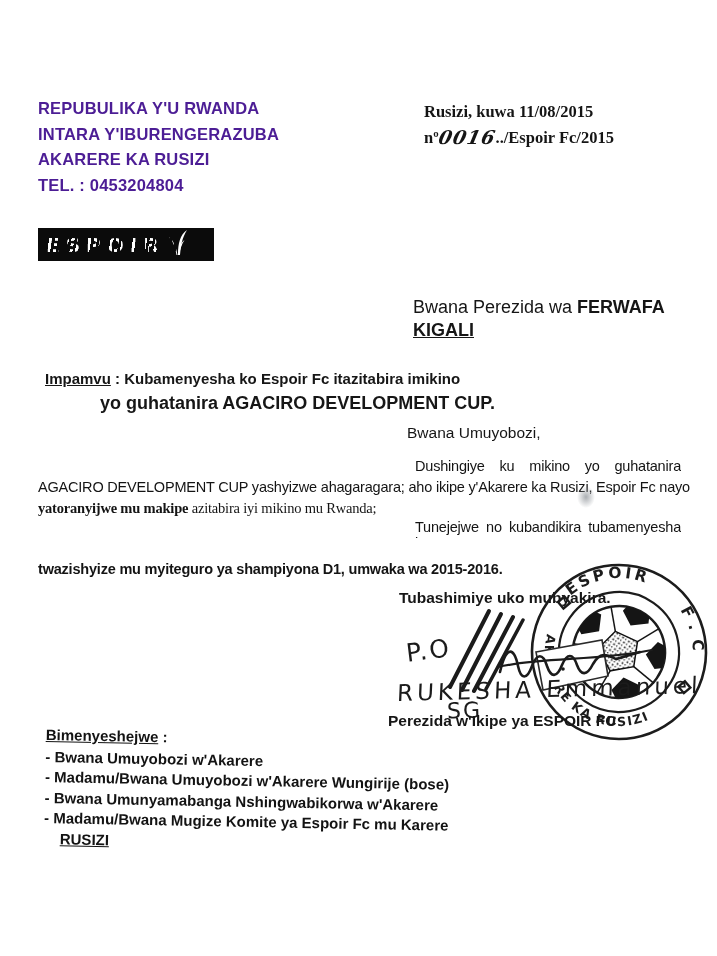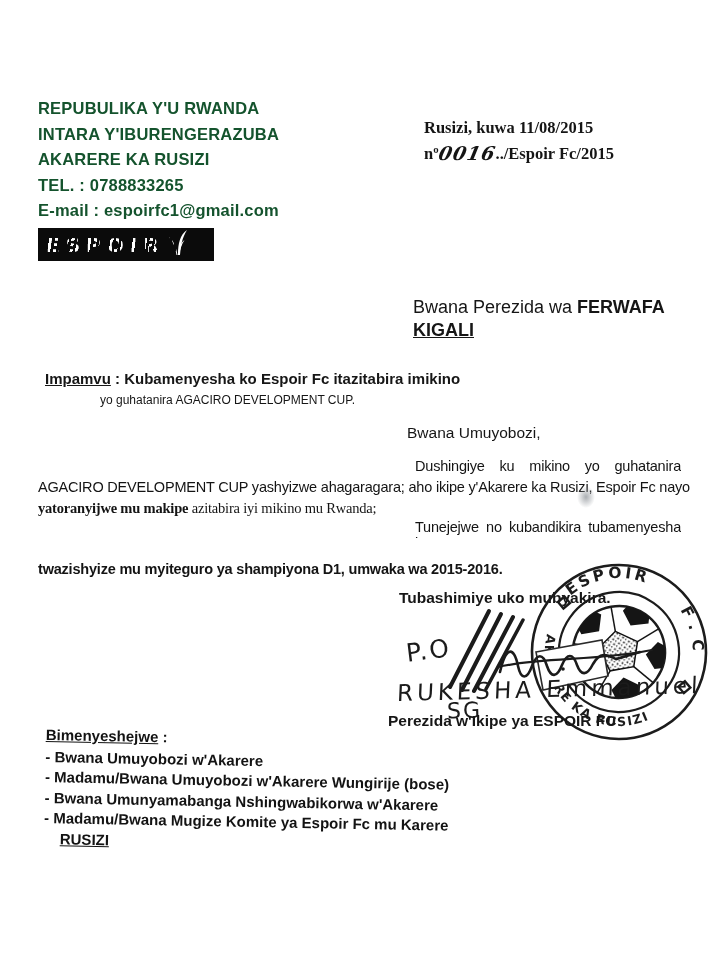--- a/index.html
+++ b/index.html
@@ -3,36 +3,36 @@
 <meta charset="utf-8">
 <style>
   html,body{margin:0;padding:0;background:#e8e8e8;}
   .page{
     position:relative; width:717px; height:956px; background:#ffffff;
     font-family:"Liberation Sans", sans-serif; color:#161616; overflow:hidden;
     margin:0 auto;
   }
   .abs{position:absolute;}
   
-  .header{left:38px; top:96px; font-weight:bold; font-size:16.5px; line-height:25.5px; letter-spacing:.2px; color:#14532d;}
+  .header{left:38px; top:96px; font-weight:bold; font-size:16.5px; line-height:25.5px; letter-spacing:.2px; color:#4c1d95;}
   
-  .dateline{left:424px; top:99px; font-family:"Liberation Serif", serif; font-weight:bold; font-size:16.5px; line-height:25px; color:#151515;margin-top:16px;}
+  .dateline{left:424px; top:99px; font-family:"Liberation Serif", serif; font-weight:bold; font-size:16.5px; line-height:25px; color:#151515;}
   .hand-ref{font-family:"DejaVu Serif", serif; font-style:italic; font-weight:bold; font-size:19px; letter-spacing:1px; display:inline-block; transform:skewX(-12deg) translateY(1px);}
   
   .logo-bar{left:38px; top:228px; width:176px; height:33px; background:#0b0b0b; display:flex; align-items:center; padding:0 4px; box-sizing:border-box;}
   .logo-text{position:relative; color:#fff; font-family:"DejaVu Sans", sans-serif; font-weight:bold; font-size:20px; letter-spacing:6px; padding-left:4px;}
   .stencil-mask{position:absolute; left:2px; top:0; width:138px; height:33px; background:repeating-linear-gradient(100deg, rgba(11,11,11,0) 0 3px, #0b0b0b 3px 5.5px); pointer-events:none;}
   .leaf{margin-left:2px;}
   
   .recipient{left:413px; top:296px; font-size:18px; line-height:22.5px;}
   .b{font-weight:bold;}
   .u{text-decoration:underline;}
   
   .subject1{left:45px; top:370px; font-size:15px; font-weight:bold;}
-  .subject2{left:100px; top:393px; font-size:12px; font-weight:normal;}
+  .subject2{left:100px; top:393px; font-size:18px; font-weight:bold;}
   
   .salutation{left:407px; top:424px; font-size:15.5px;}
   .bodyline{font-size:14.5px; letter-spacing:-0.2px; color:#141414;}
   .jl{text-align:justify; text-align-last:justify; overflow:hidden; height:19px;}
   .p-lead{left:415px; width:266px;}
   .p-full{left:38px; width:652px;}
   .closing{left:399px; top:589px; font-size:15.5px; font-weight:bold;}
   
   .stamp{left:524px; top:557px; z-index:2;}
   .sig-svg{left:395px; top:595px; z-index:3;}
@@ -50,22 +50,21 @@
 </style>
 </head>
 <body>
 
 <div class="page">
 
   <div class="abs header">
     <div>REPUBULIKA Y'U RWANDA</div>
     <div>INTARA Y'IBURENGERAZUBA</div>
     <div>AKARERE KA RUSIZI</div>
-    <div>TEL. : 0788833265</div>
-    <div>E-mail : espoirfc1@gmail.com</div>
+    <div>TEL. : 0453204804</div>
   </div>
 
   <div class="abs dateline">
     <div>Rusizi, kuwa 11/08/2015</div>
     <div>
       <span>nº</span><span class="hand-ref">0016</span><span>..</span><span>/Espoir Fc/2015</span>
     </div>
   </div>
 
   <div class="abs logo-bar">

